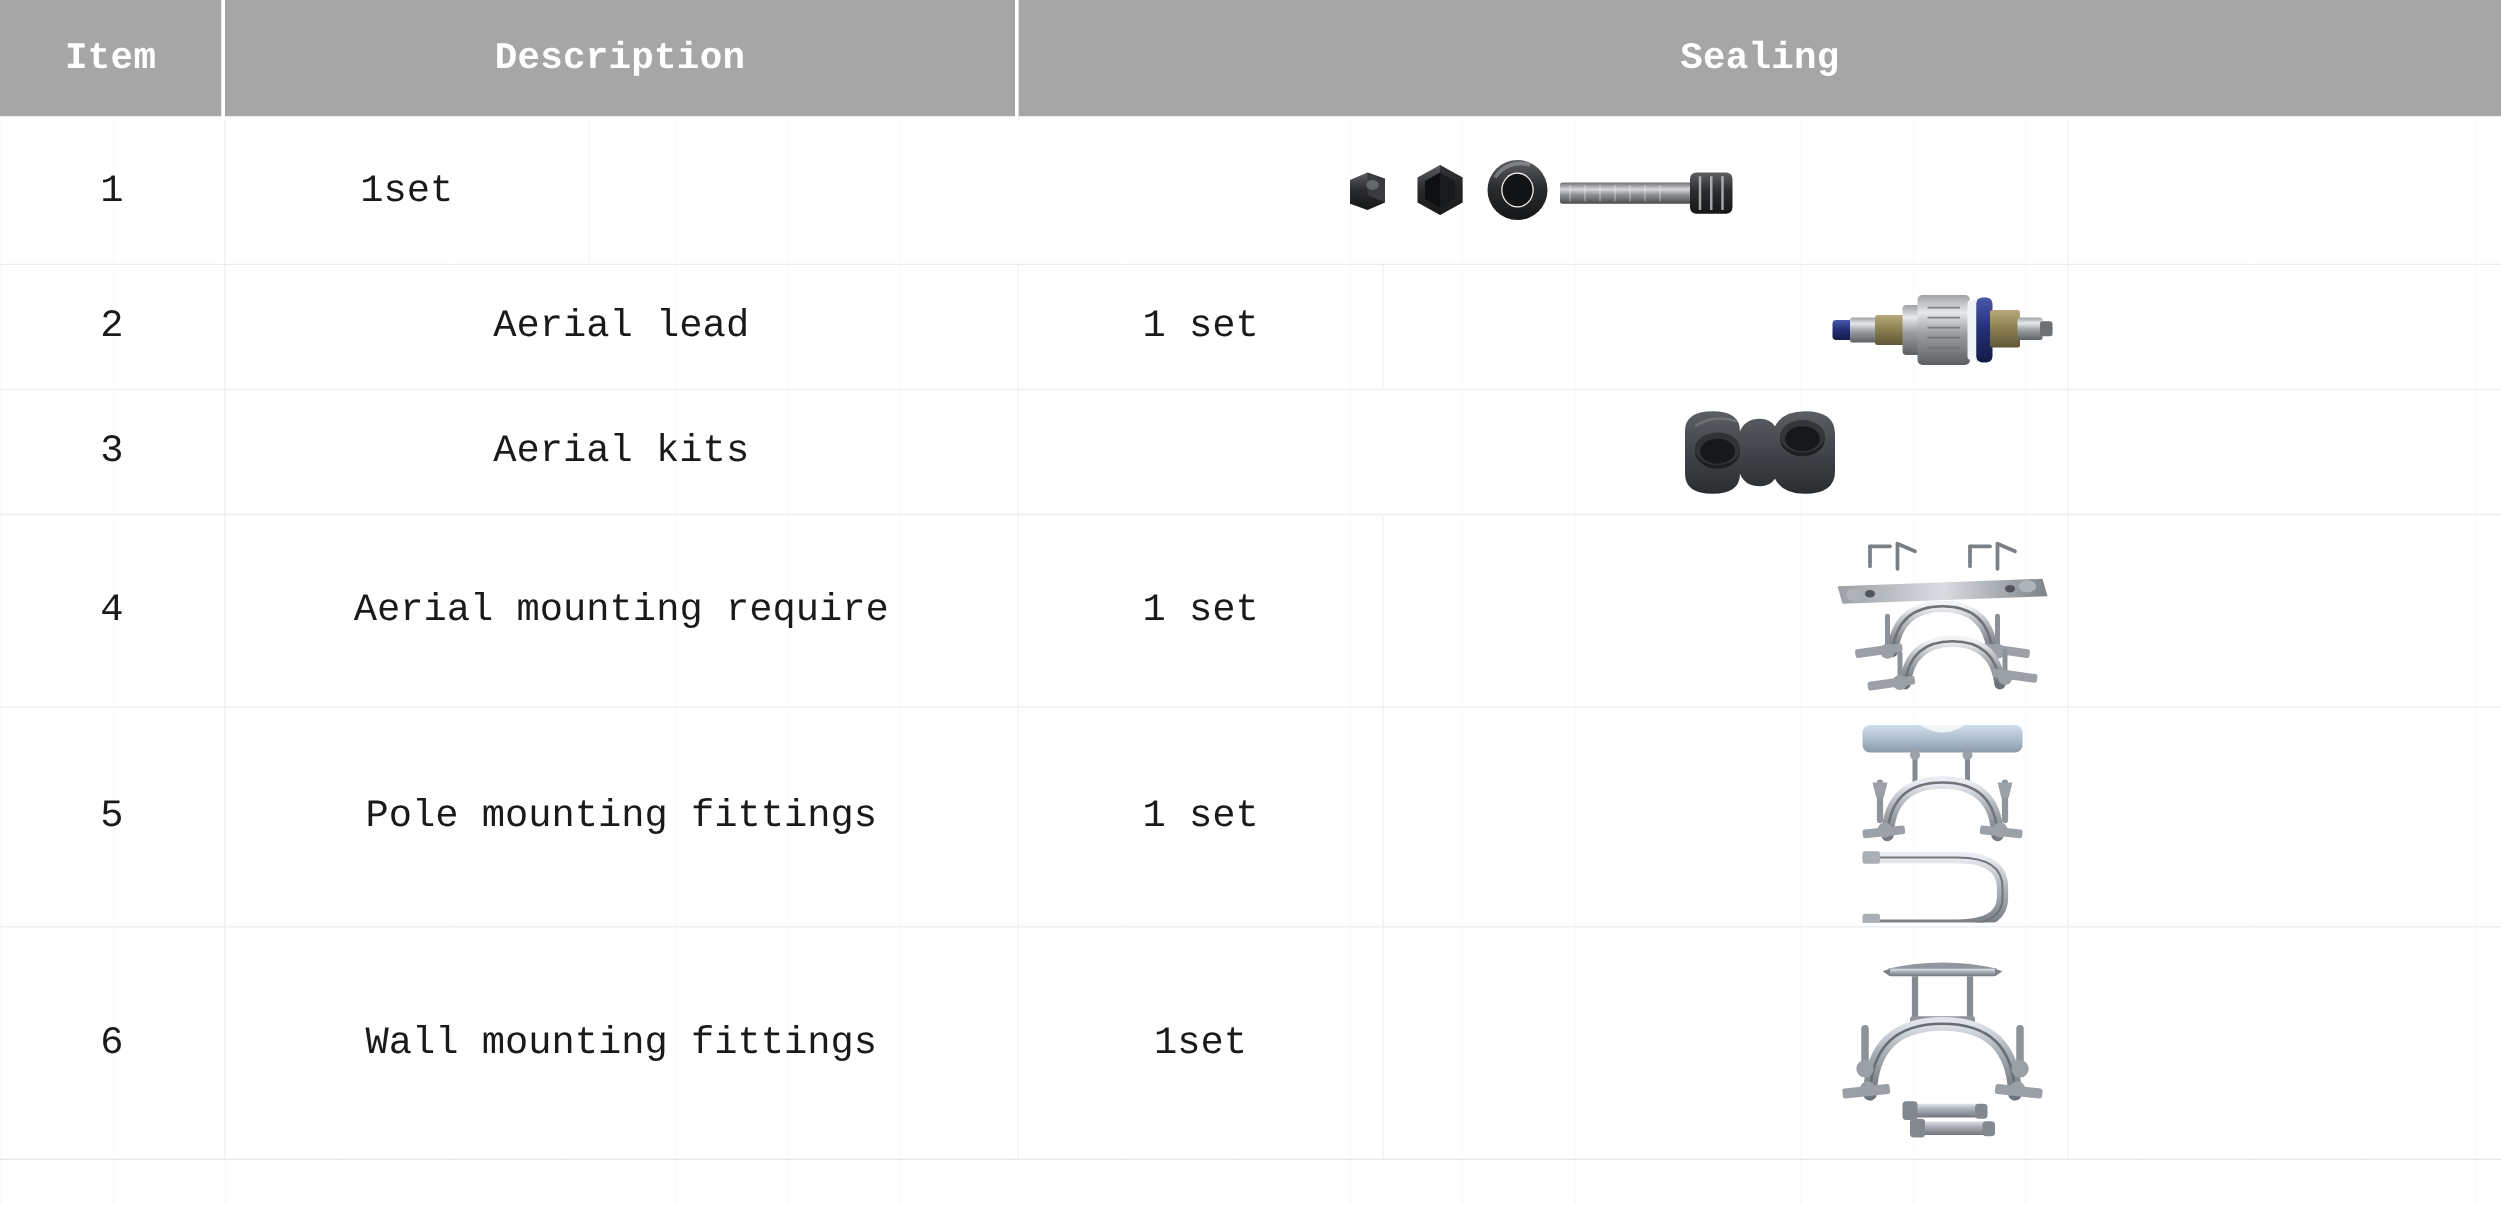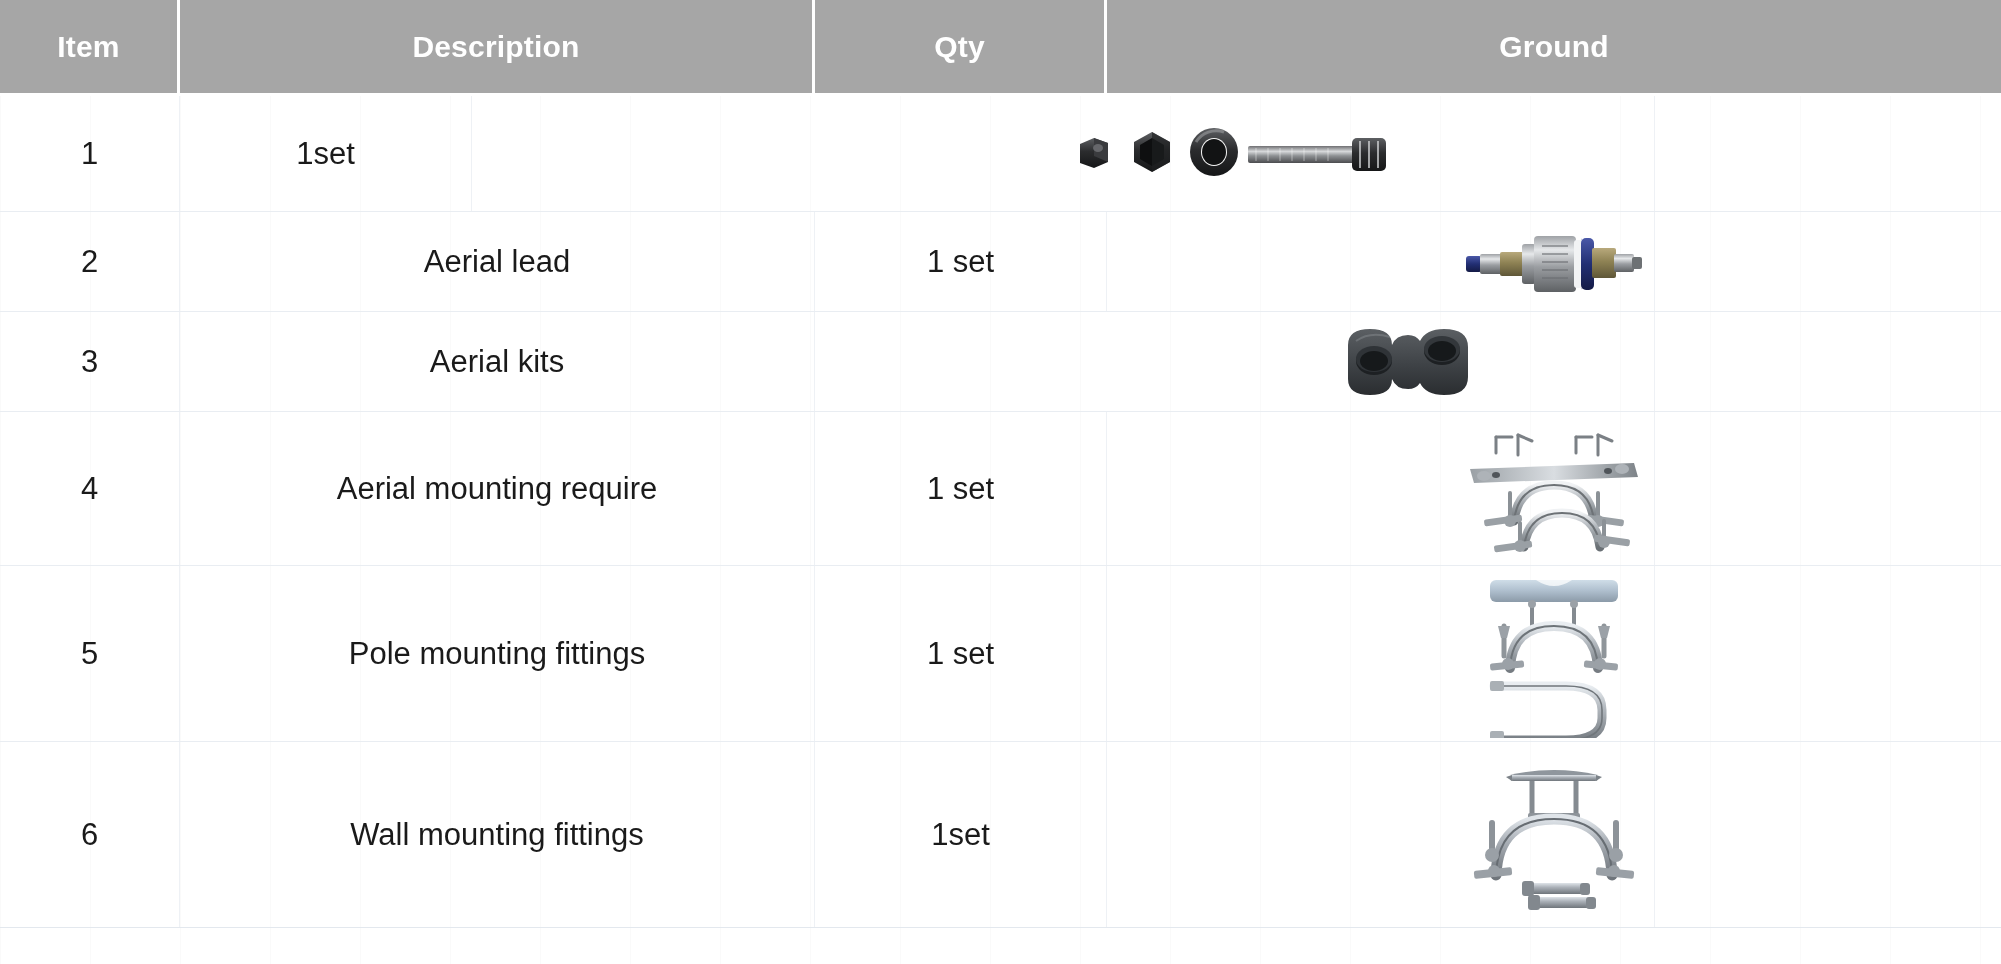--- a/index.html
+++ b/index.html
@@ -12,20 +12,21 @@
     height: 964px;
     font-family: "Liberation Sans", sans-serif;
     overflow: hidden;
   }
 
   .parts-table {
     position: relative;
     width: 2001px;
     height: 964px;
     box-sizing: border-box;
+    font-family: Liberation Mono, monospace;
   }
 
   
   .ghost-grid {
     position: absolute;
     inset: 0;
     pointer-events: none;
     background-image:
       linear-gradient(to right, rgba(0,0,0,0.035) 1px, transparent 1px);
     background-size: 90px 100%;
@@ -129,22 +130,21 @@
 <body>
 
 <div class="parts-table">
   <div class="ghost-grid"></div>
 
   <div class="table-inner">
 
     <div class="thead">
       <div class="th col-item">Item</div>
       <div class="th col-desc">Description</div>
-      <div class="th col-qty">Qty</div>
-      <div class="th col-pic">Ground</div>
+      <div class="th col-pic">Sealing</div>
     </div>
 
     <div class="tbody">
 
       <div class="tr r1">
         <div class="td col-item">1</div>
         <div class="td col-qty">1set</div>
         <div class="td col-pic">
           <span class="sr-only">air-valve-parts-photo</span>
           <div class="pic-wrap">

